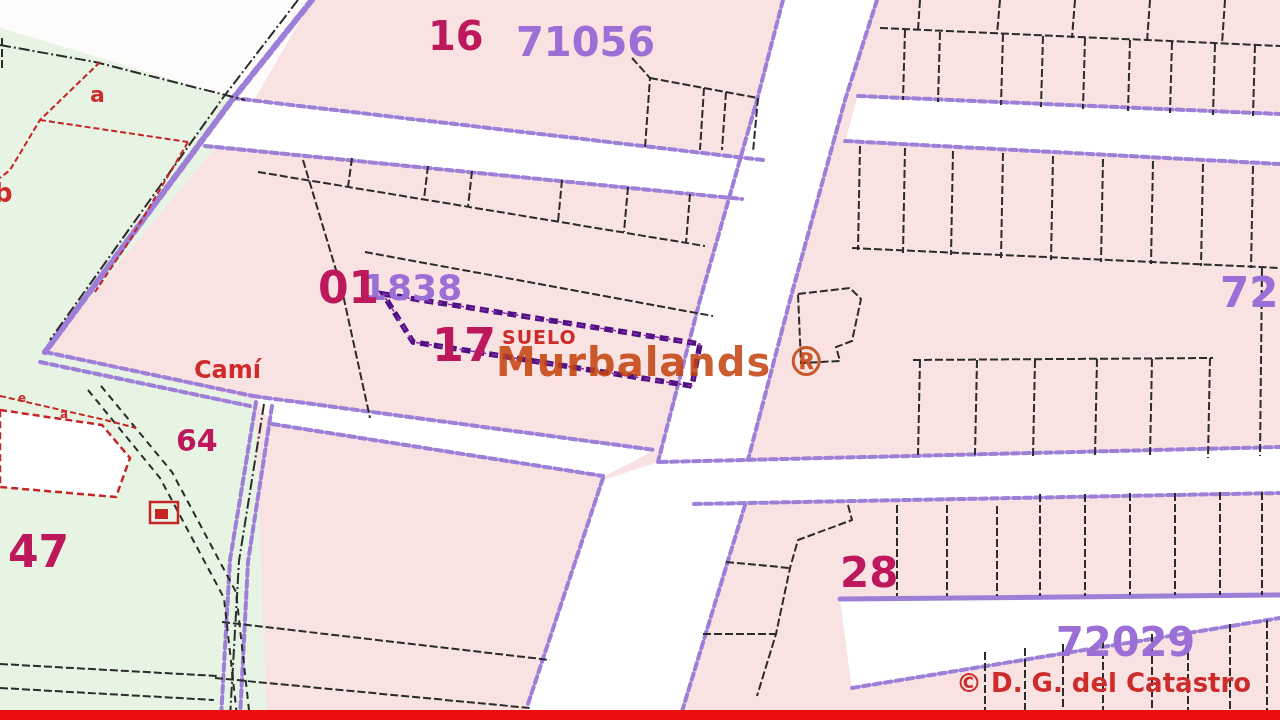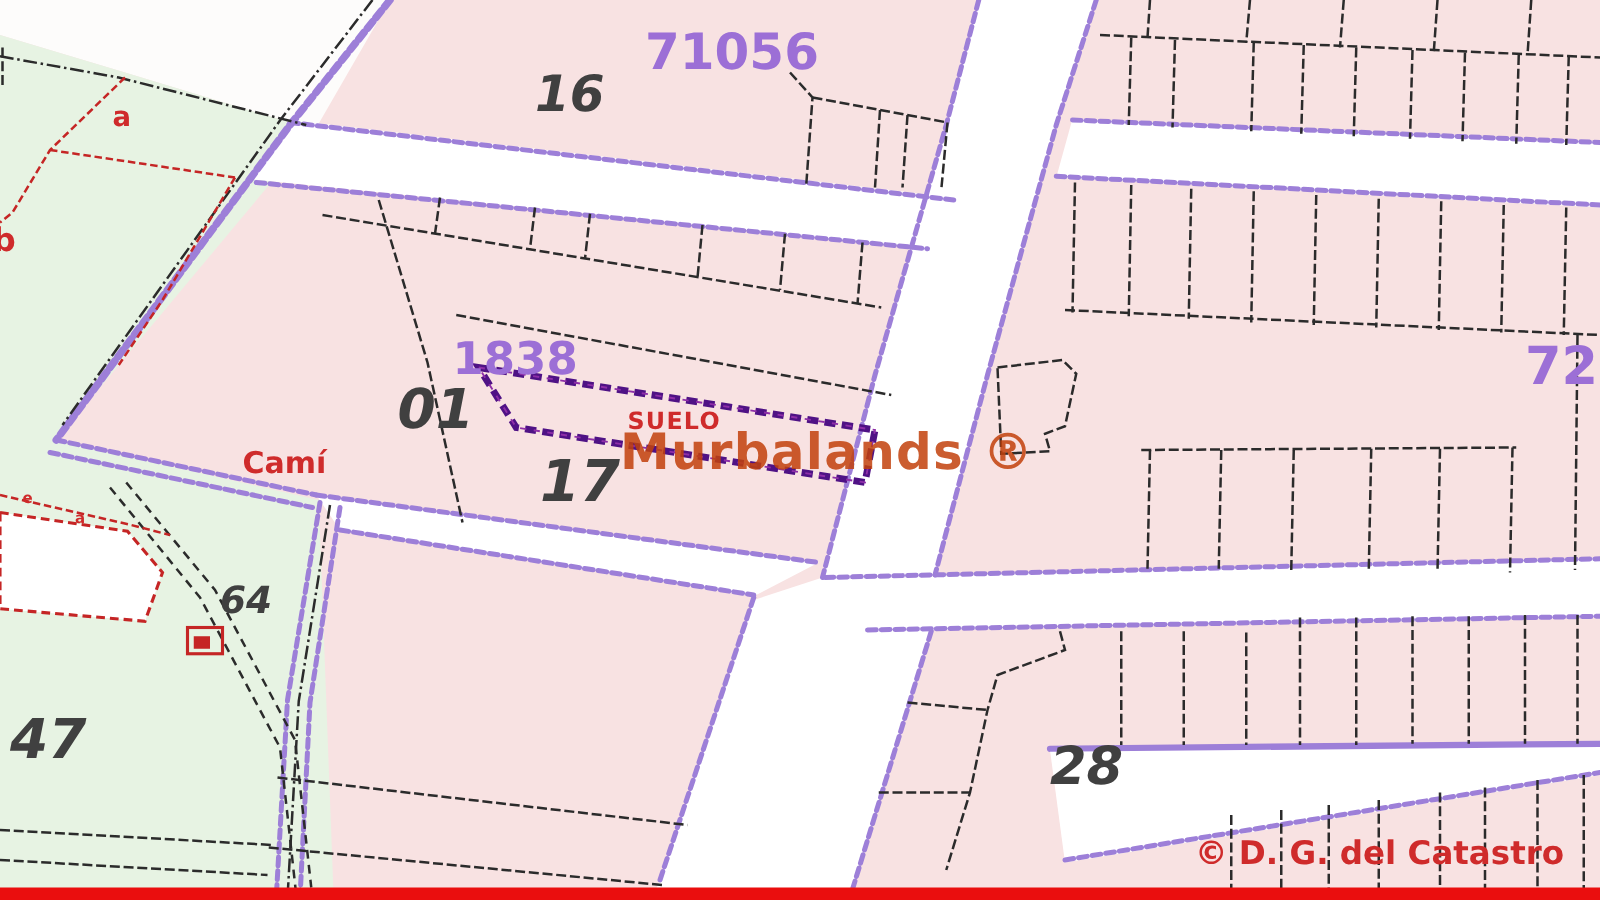--- a/index.html
+++ b/index.html
@@ -10,21 +10,21 @@
     background:#f8e2e2;
     font-family:"DejaVu Sans","Liberation Sans",sans-serif;
   }
   .stage svg{position:absolute;left:0;top:0;}
   .lbl{
     position:absolute;
     line-height:1;
     white-space:nowrap;
     pointer-events:none;
   }
-  .black-num{font-style:italic;font-weight:600;color:#404040;margin-top:40px;}
+  .black-num{font-weight:600;color:#be185d;}
   .purple-num{font-weight:700;color:#9c6fd6;}
   .red-txt{font-weight:700;color:#cf2b2b;}
   .watermark{font-weight:700;color:#c2410c;letter-spacing:1px;opacity:.85;}
   .footer-bar{
     position:absolute;left:0;bottom:0;width:1280px;height:10px;
     background:#ea0e0e;
   }
 </style>
 </head>
 <body>
@@ -180,20 +180,21 @@
   <div class="lbl black-num" style="left:428px;top:16px;font-size:40px;">16</div>
   <div class="lbl purple-num" style="left:516px;top:6px;font-size:40px;margin-top:16px;">71056</div>
   <div class="lbl black-num" style="left:318px;top:266px;font-size:44px;">01</div>
   <div class="lbl black-num" style="left:432px;top:322px;font-size:46px;">17</div>
   <div class="lbl red-txt" style="left:492px;top:328px;font-size:19px;letter-spacing:1px;margin-left:10px;">SUELO</div>
   <div class="lbl watermark" style="left:496px;top:342px;font-size:40px;">Murbalands ®</div>
   <div class="lbl red-txt" style="left:194px;top:358px;font-size:24px;">Camí</div>
   <div class="lbl black-num" style="left:176px;top:426px;font-size:30px;">64</div>
   <div class="lbl black-num" style="left:8px;top:530px;font-size:44px;">47</div>
   <div class="lbl black-num" style="left:840px;top:552px;font-size:42px;">28</div>
+  <div class="lbl purple-num" style="left:1056px;top:622px;font-size:40px;">72029</div>
   <div class="lbl purple-num" style="left:1220px;top:272px;font-size:42px;">720</div>
   <div class="lbl red-txt" style="left:956px;top:670px;font-size:26px;">© D. G. del Catastro</div>
   <div class="lbl red-txt" style="left:90px;top:84px;font-size:22px;">a</div>
   <div class="lbl red-txt" style="left:-6px;top:180px;font-size:26px;">b</div>
   <div class="lbl red-txt" style="left:18px;top:392px;font-size:12px;">e</div>
   <div class="lbl red-txt" style="left:60px;top:408px;font-size:12px;">a</div>
 
   <div class="footer-bar"></div>
 </div>
 

